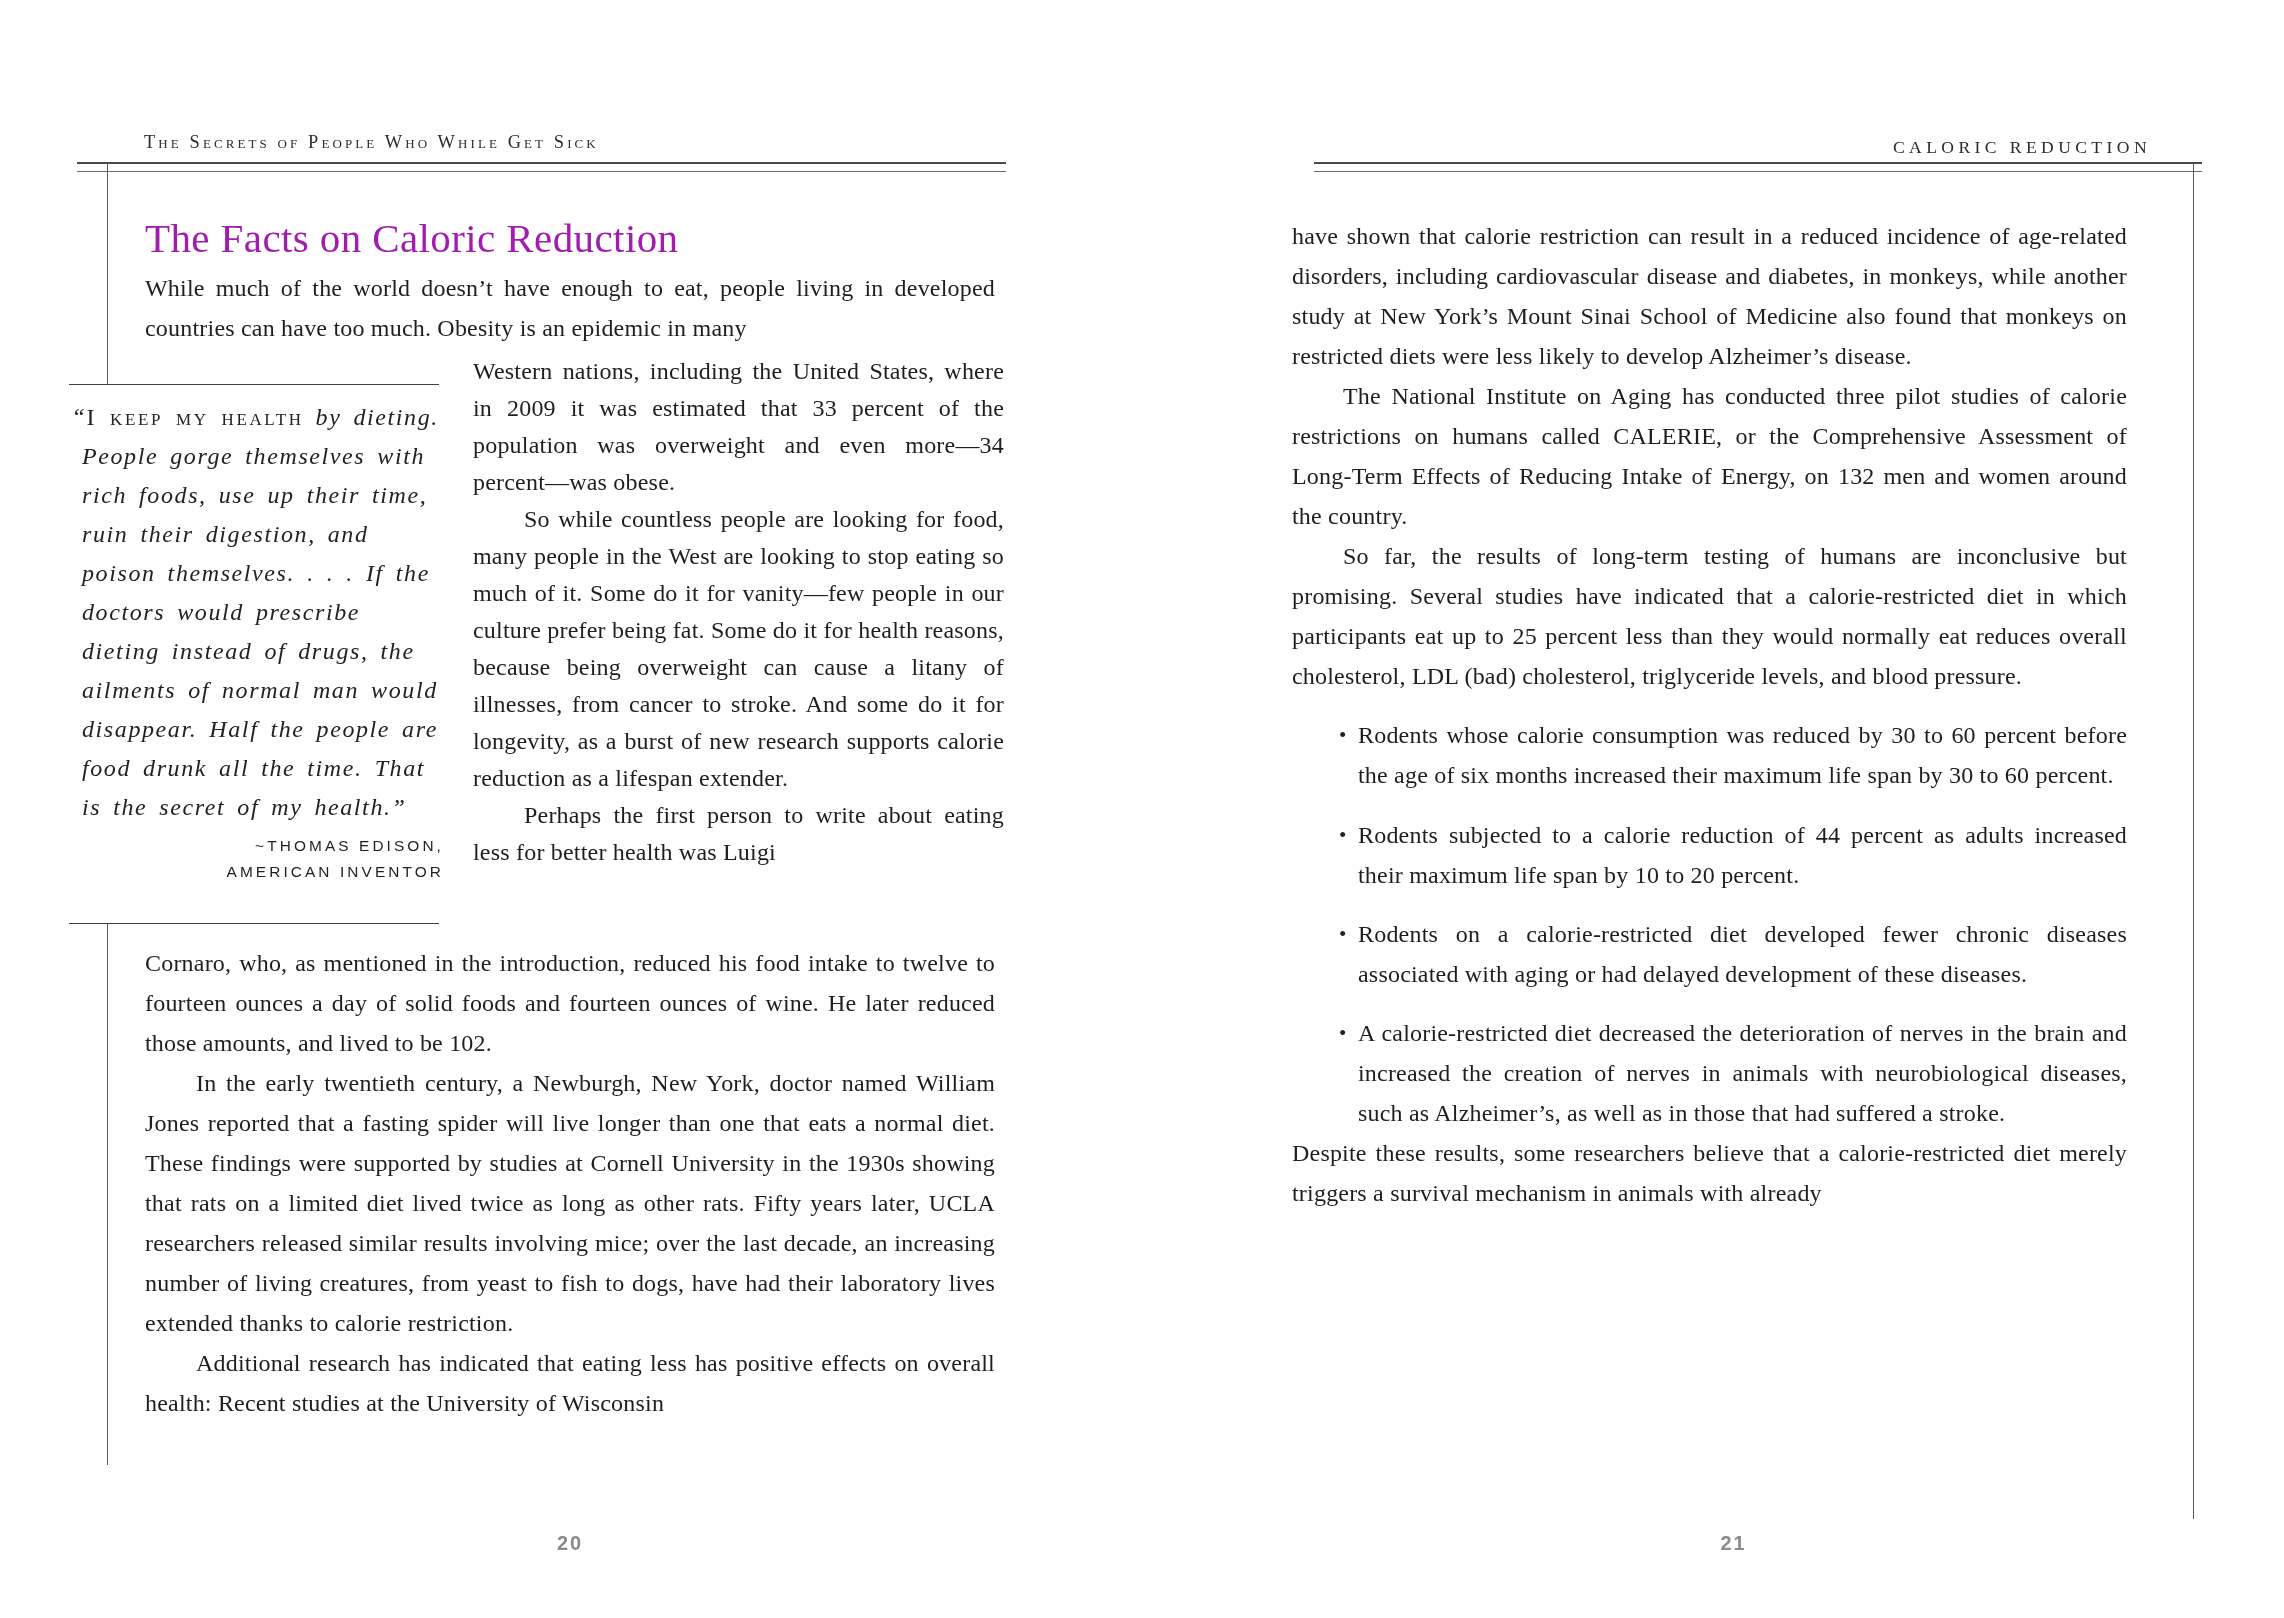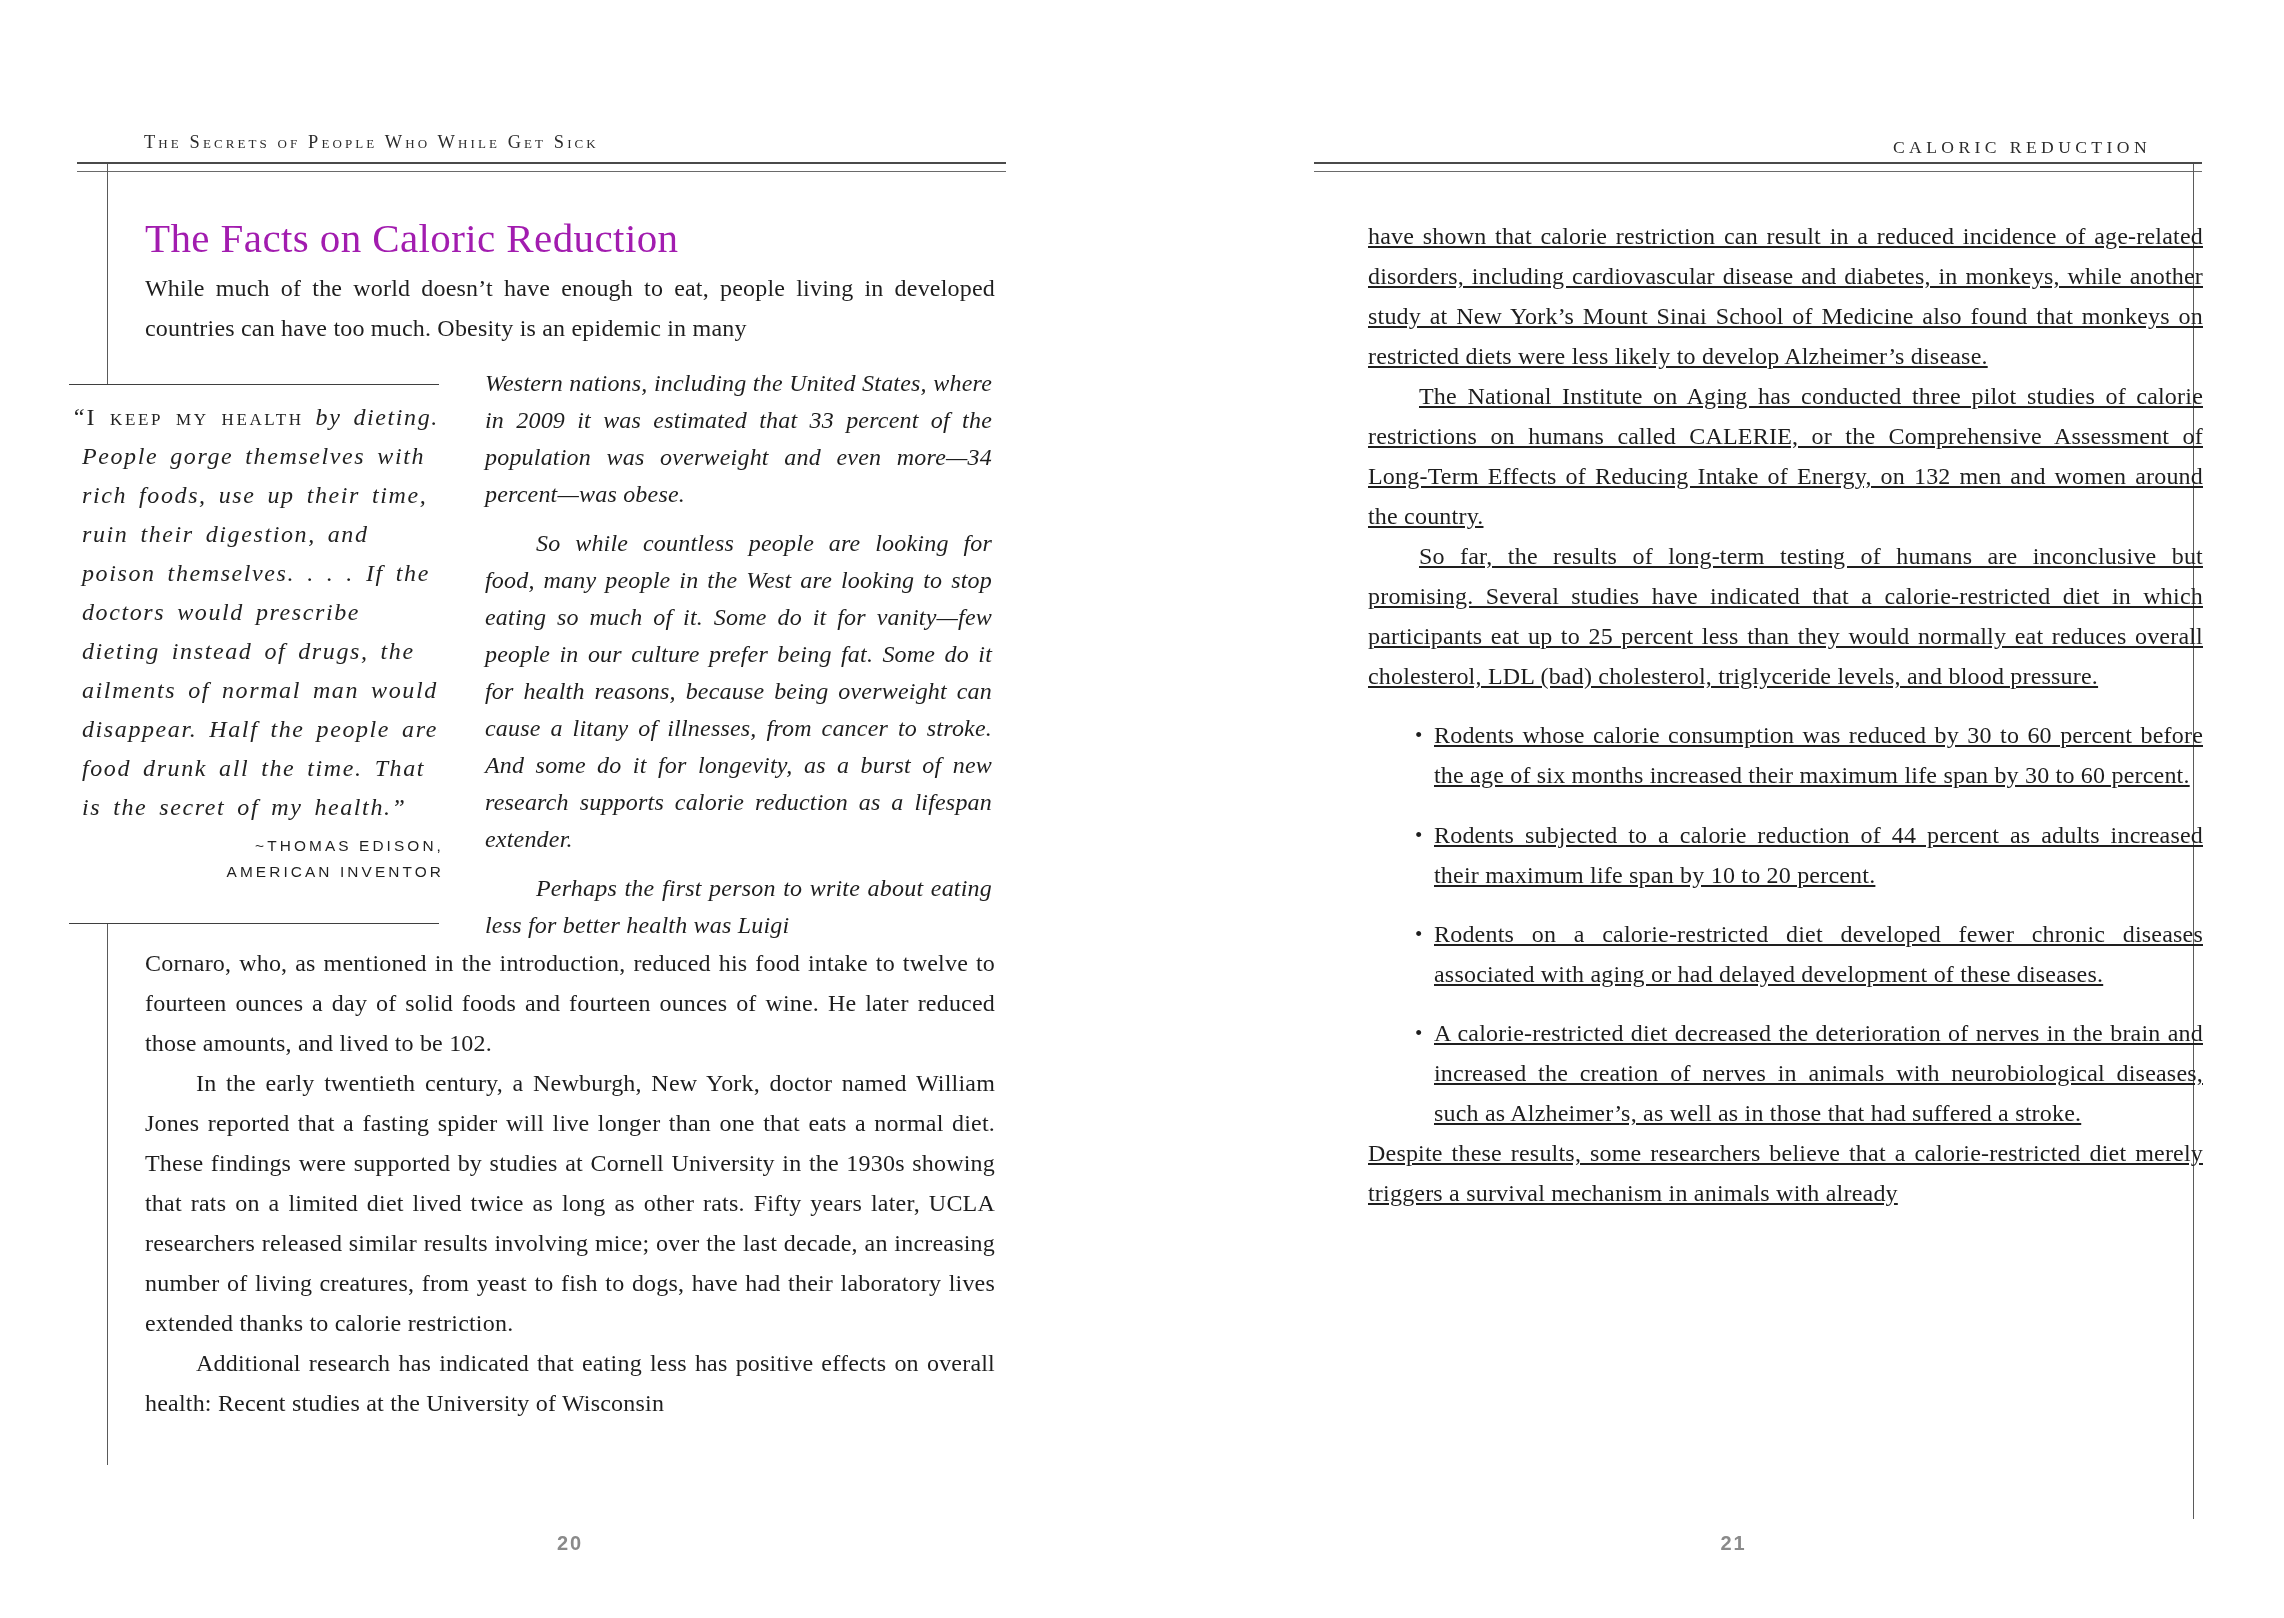--- a/index.html
+++ b/index.html
@@ -30,21 +30,21 @@
   }
   
   .body-text{
     font-size:24px;line-height:40px;text-align:justify;letter-spacing:0.2px;
   }
   .body-text p{margin:0;}
   .indent{text-indent:51px;}
   .wrap-col{
     font-size:24px;line-height:37px;text-align:justify;letter-spacing:0.2px;
   }
-  .wrap-col p{margin:12px;font-style:italic;}
+  .wrap-col p{margin:0;}
   
   .pull-quote{
     font-size:24px;line-height:39px;font-style:italic;letter-spacing:1.6px;
     word-spacing:4.4px;color:#222222;
   }
   .pull-quote p{margin:0;text-indent:-10.5px;}
   .pq-lead{font-style:normal;font-variant:small-caps;letter-spacing:2.6px;}
   .attribution{
     font-family:"Liberation Sans","DejaVu Sans",sans-serif;
     font-size:15.4px;line-height:26px;letter-spacing:3.1px;color:#1f1f1f;
@@ -112,21 +112,21 @@
   </div>
 
   <div>
 
     <div class="abs run-head-right" style="left:1316px;top:137px;width:835px;">Caloric Reduction</div>
 
     <div class="abs double-rule" style="left:1314px;top:162px;width:888px;"></div>
 
     <div class="abs vrule" style="left:2193px;top:164px;height:1355px;"></div>
 
-    <div class="abs body-text" style="left:1368px;top:216px;width:835px;text-decoration:underline;">
+    <div class="abs body-text" style="left:1292px;top:216px;width:835px;">
       <p>have shown that calorie restriction can result in a reduced incidence of age-related disorders, including cardiovascular disease and diabetes, in monkeys, while another study at New York’s Mount Sinai School of Medicine also found that monkeys on restricted diets were less likely to develop Alzheimer’s disease.</p>
       <p class="indent">The National Institute on Aging has conducted three pilot studies of calorie restrictions on humans called CALERIE, or the Comprehensive Assessment of Long-Term Effects of Reducing Intake of Energy, on 132 men and women around the country.</p>
       <p class="indent">So far, the results of long-term testing of humans are inconclusive but promising. Several studies have indicated that a calorie-restricted diet in which participants eat up to 25 percent less than they would normally eat reduces overall cholesterol, LDL (bad) cholesterol, triglyceride levels, and blood pressure.</p>
 
       <ul class="bullet-list">
         <li>
           <span class="bullet-marker">•</span>
           <span>Rodents whose calorie consumption was reduced by 30 to 60 percent before the age of six months increased their maximum life span by 30 to 60 percent.</span>
         </li>
         <li>

